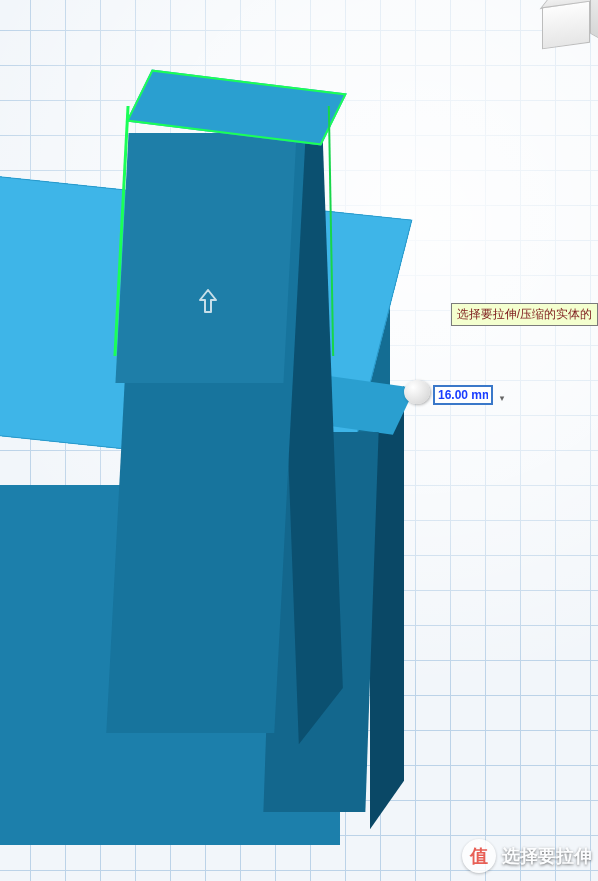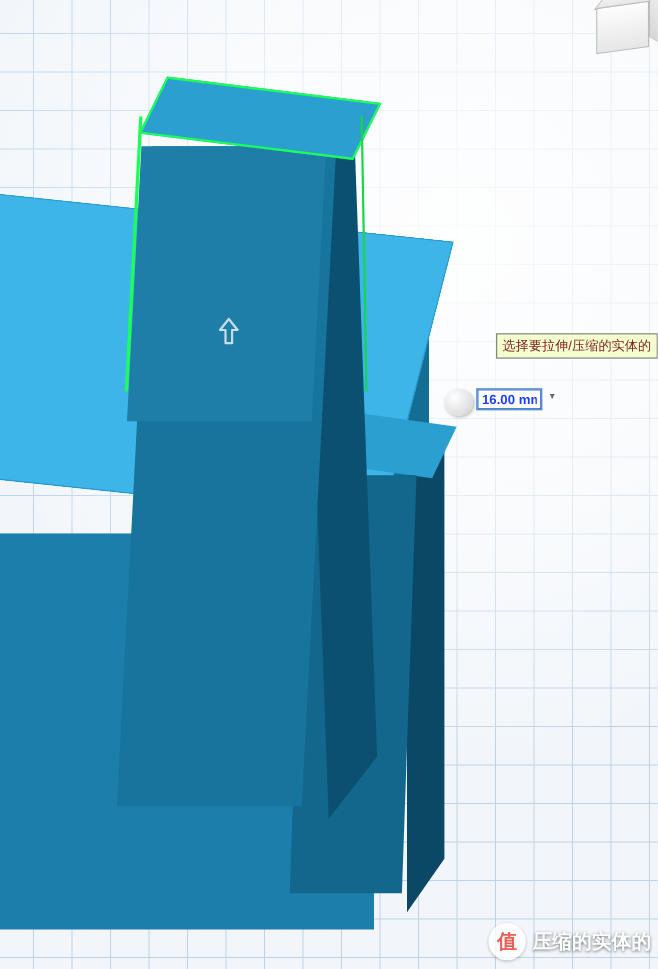--- a/index.html
+++ b/index.html
@@ -140,23 +140,23 @@
     border: 1px solid #7b7b7b;
     padding: 2px 5px;
     font-size: 12px;
     color: #7f1d1d;
     z-index: 20;
     white-space: nowrap;
   }
 
   .dim-control {
     position: absolute;
-    left: 404px; top: 354px;
+    left: 404px; top: 380px;
     display: flex;
-    align-items: flex-start;
+    align-items: flex-end;
     gap: 4px;
     z-index: 20;
   }
   .dim-knob {
     width: 26px; height: 24px;
     background: radial-gradient(circle at 35% 30%, #ffffff, #e3e3e3 60%, #cfcfcf);
     border-radius: 50%;
     box-shadow: 1px 1px 3px rgba(0,0,0,0.3);
   }
   .dim-input {
@@ -258,14 +258,14 @@
 </div>
 
 <div class="nav-cube">
   <div class="face top"></div>
   <div class="face side"></div>
   <div class="face front"></div>
 </div>
 
 <div class="watermark">
   <div class="wm-badge">值</div>
-  <div class="wm-text">压缩的实体的</div>
+  <div class="wm-text">选择要拉伸</div>
 </div>
 
 </body></html>

